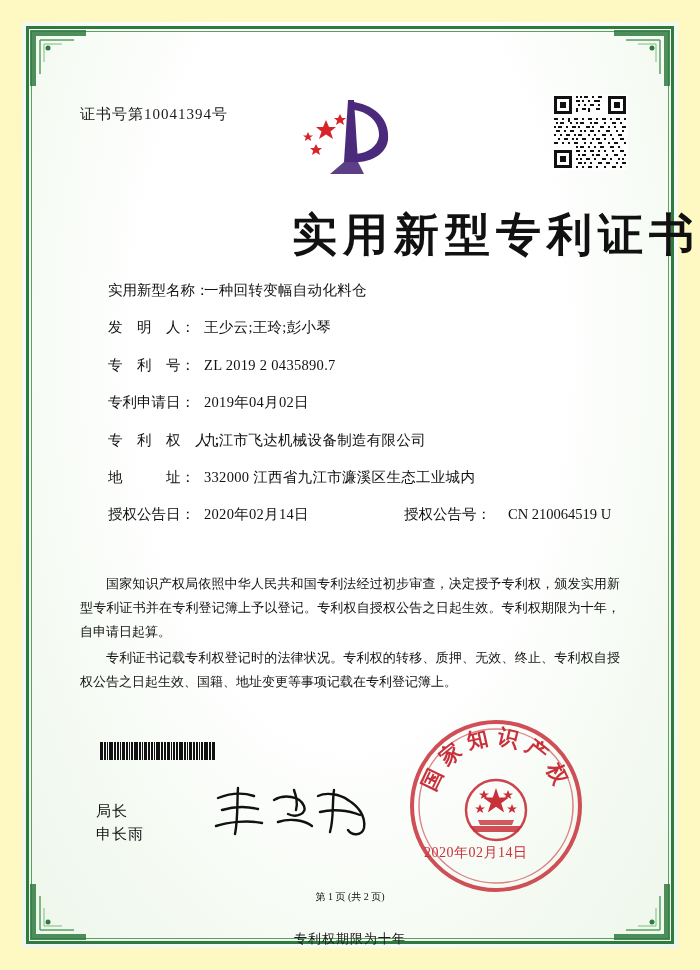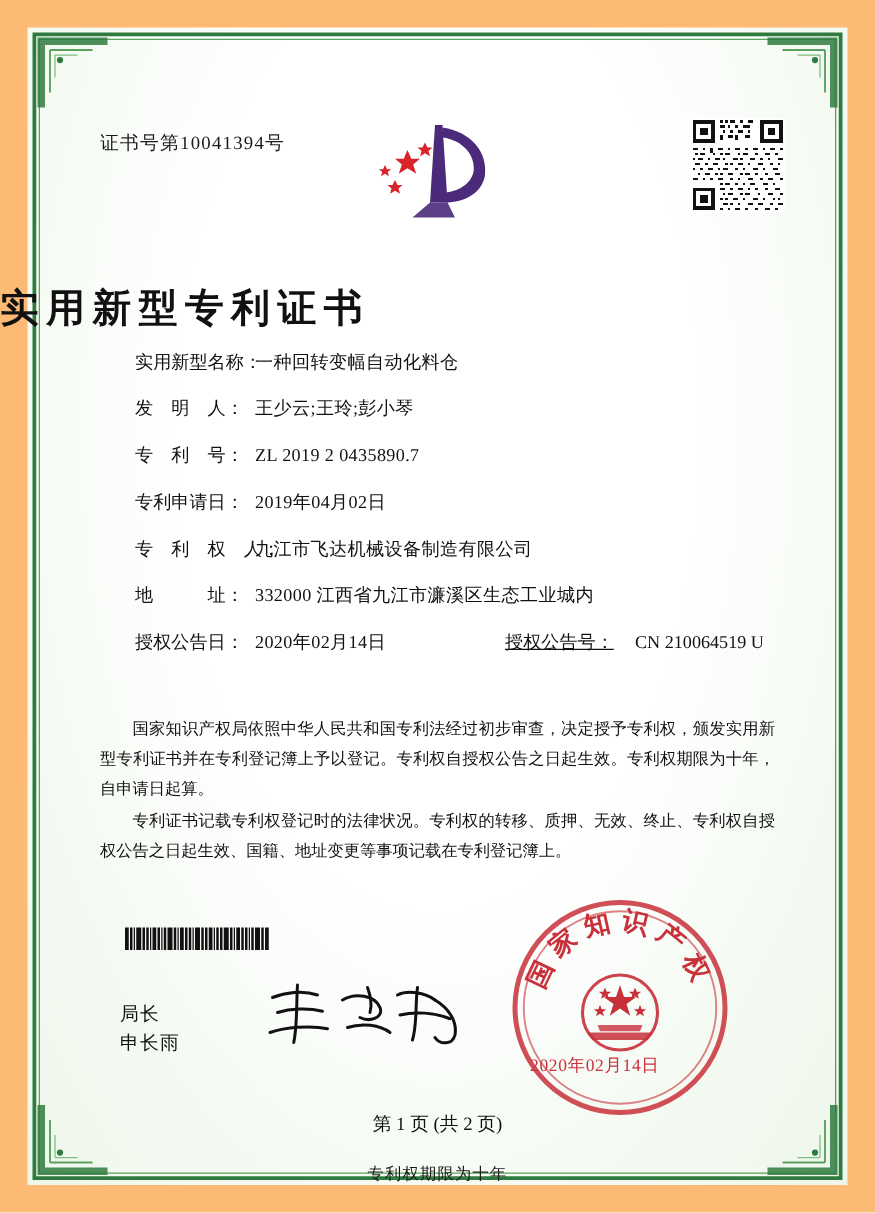--- a/index.html
+++ b/index.html
@@ -7,21 +7,21 @@
     padding: 0;
     background: #ffffff;
   }
   body {
     font-family: "Liberation Sans", sans-serif;
   }
   .page {
     position: relative;
     width: 700px;
     height: 970px;
-    background: #fdba74;
+    background: #fef9c3;
     overflow: hidden;
   }
   
   .bg-tint {
     position: absolute;
     left: 22px;
     top: 22px;
     width: 656px;
     height: 926px;
     background:
@@ -79,27 +79,26 @@
     left: 296px;
     top: 96px;
     width: 110px;
     height: 86px;
   }
   .title {
     position: absolute;
     left: 0;
     right: 0;
     top: 205px;
-    text-align: left;
+    text-align: right;
     font-family: "DejaVu Serif", "Liberation Serif", serif;
-    font-size: 31px;
+    font-size: 45px;
     font-weight: bold;
     letter-spacing: 6px;
     color: #111111;
-    margin-top: 21px;
   }
   .fields {
     position: absolute;
     left: 108px;
     top: 282px;
     width: 520px;
     font-family: "Liberation Serif", serif;
     font-size: 14.5px;
     color: #111111;
   }
@@ -120,21 +119,20 @@
     letter-spacing: 0.3px;
   }
   .field-row.dual .field-value {
     flex: 0 0 auto;
     min-width: 200px;
   }
   .field-label2 {
     flex: 0 0 auto;
     width: 104px;
     white-space: nowrap;
-    text-decoration: underline;
   }
   .field-value2 {
     flex: 1;
   }
   .paragraphs {
     position: absolute;
     left: 80px;
     top: 572px;
     width: 540px;
     font-family: "DejaVu Serif", "Liberation Serif", serif;
@@ -195,21 +193,21 @@
     color: #c8303a;
     letter-spacing: 0.5px;
   }
   .page-num {
     position: absolute;
     left: 0;
     right: 0;
     top: 890px;
     text-align: center;
     font-family: "Liberation Serif", serif;
-    font-size: 15px;
+    font-size: 10px;
     color: #111111;
   }
   .footnote {
     position: absolute;
     left: 0;
     right: 0;
     top: 930px;
     text-align: center;
     font-family: "DejaVu Serif", "Liberation Serif", serif;
     font-size: 13px;

